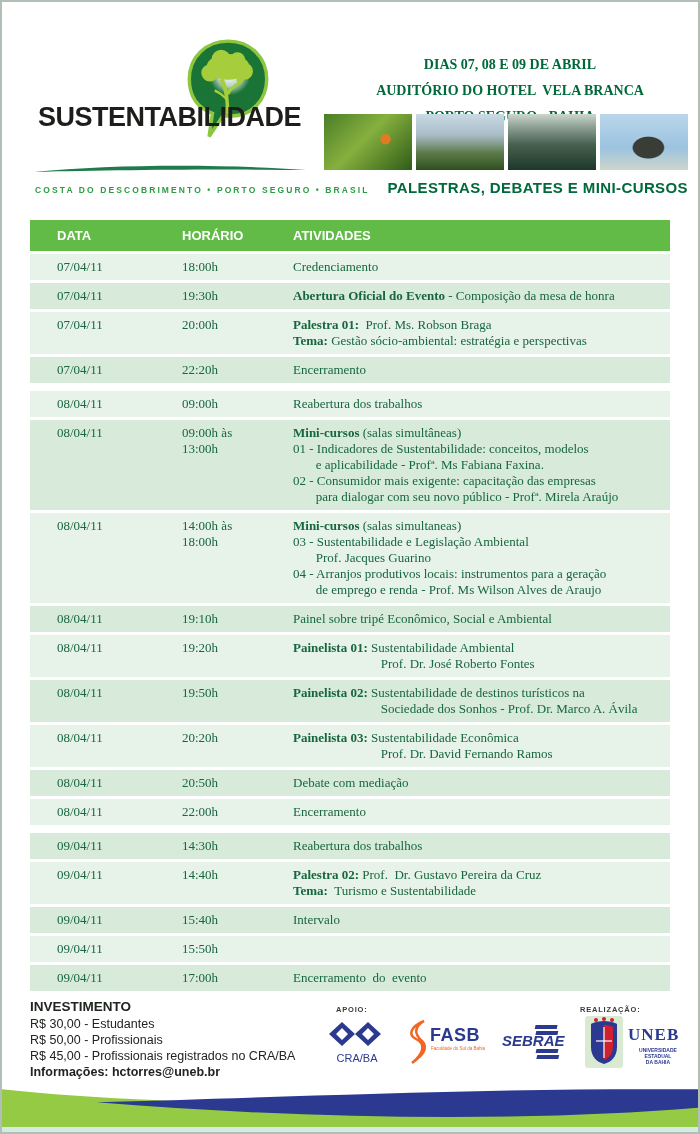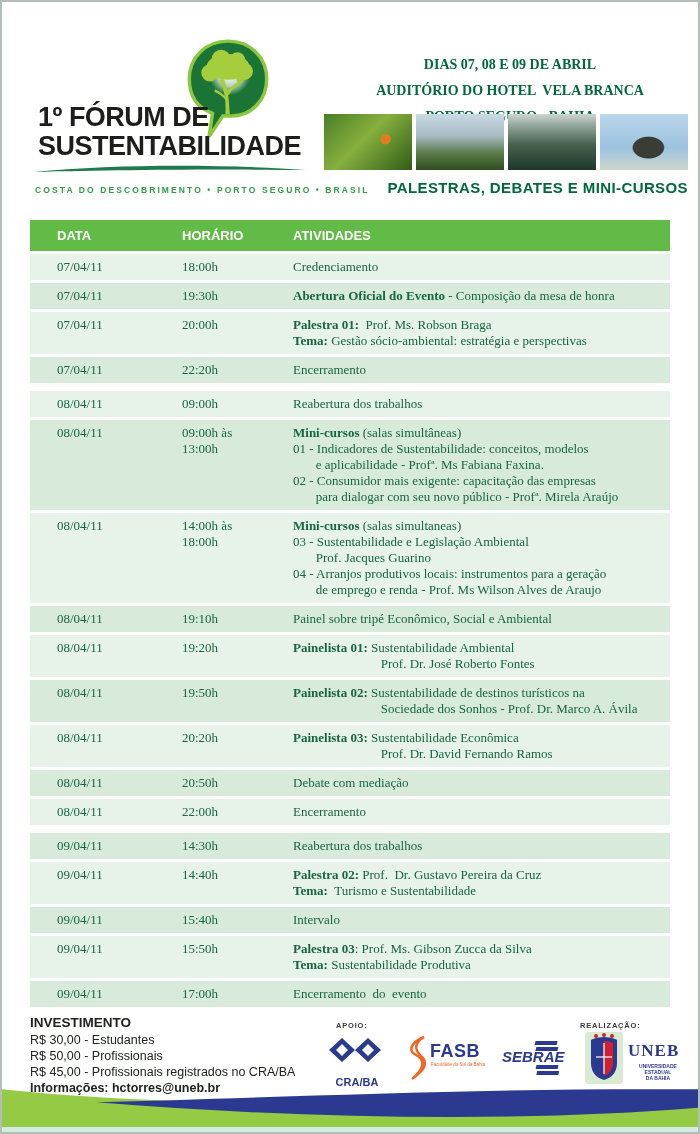--- a/index.html
+++ b/index.html
@@ -47,21 +47,21 @@
   .investimento { position:absolute; left:28px; top:2px; color:#20251f; }
   .investimento .inv-title { font-weight:bold; font-size:13.5px; margin-bottom:2px; }
   .investimento .inv-line  { font-size:12.5px; line-height:16px; }
   .investimento .inv-info  { font-weight:bold; font-size:12.5px; line-height:16px; }
   .apoio-label { position:absolute; left:334px; top:8px; font-size:7.5px; font-weight:bold;
                  color:#3a3a3a; letter-spacing:0.8px; }
   .realizacao-label { position:absolute; left:578px; top:8px; font-size:7.5px; font-weight:bold;
                       color:#3a3a3a; letter-spacing:0.8px; }
   .logo-craba { position:absolute; left:326px; top:24px; width:58px; text-align:center; }
   .logo-craba .mark { height:26px; }
-  .logo-craba .lbl { color:#2b3990; font-weight:bold; font-size:11px; margin-top:9px; }
+  .logo-craba .lbl { color:#2b3990; font-weight:normal; font-size:11px; margin-top:1px; }
   .logo-fasb { position:absolute; left:398px; top:22px; width:92px; }
   .logo-fasb .curve { position:absolute; left:0; top:0; width:34px; height:48px; }
   .logo-fasb .lbl { position:absolute; left:30px; top:6px; color:#2b3990; font-weight:bold; font-size:18px; letter-spacing:0.5px; }
   .logo-fasb .tag { position:absolute; left:31px; top:27px; color:#f26522; font-size:4.5px; white-space:nowrap; }
   .logo-sebrae { position:absolute; left:494px; top:26px; width:74px; height:40px; }
   .logo-uneb { position:absolute; left:582px; top:18px; width:104px; height:54px; }
   .uneb-crest { position:absolute; left:0; top:0; width:40px; height:54px; }
   .logo-uneb .lbl { position:absolute; left:44px; top:10px; color:#2b3990; font-weight:bold;
                     font-size:17px; font-family:"Liberation Serif","DejaVu Serif",serif; letter-spacing:1px; }
   .logo-uneb .sub { position:absolute; left:44px; top:32px; color:#2b3990; font-weight:bold;
@@ -96,21 +96,20 @@
       </g>
       <g fill="#a6ce3c">
         <path d="M47,88 C48,72 46,60 40,48 L45,47 C50,58 51,68 52,88 Z"></path>
         <path d="M48,62 C54,56 58,52 64,50 L65,53 C59,56 54,60 51,66 Z"></path>
         <path d="M48,72 C43,67 39,64 34,62 L35,59 C41,62 46,66 49,69 Z"></path>
         <circle cx="64" cy="48" r="4"></circle>
       </g>
     </svg>
 
     <div class="title">
-      <div>1º FÓRUM DE</div>
       <div>SUSTENTABILIDADE</div>
     </div>
 
     <svg class="swoosh" viewBox="0 0 272 9" preserveAspectRatio="none">
       <path d="M0,8 C80,0 190,0 272,6 C190,5 80,6 0,8 Z" fill="#1f7a4d"></path>
     </svg>
 
     <div class="subtitle">COSTA DO DESCOBRIMENTO • PORTO SEGURO • BRASIL</div>
 
     <div class="event-info">DIAS 07, 08 E 09 DE ABRIL
@@ -257,24 +256,20 @@
         <div class="trow dark">
           <div class="cell date">09/04/11</div>
           <div class="cell time">15:40h</div>
           <div class="cell act">
             <div class="line"><span>Intervalo</span></div>
           </div>
         </div>
         <div class="trow light">
           <div class="cell date">09/04/11</div>
           <div class="cell time">15:50h</div>
-          <div class="cell act">
-            <div class="line"><span class="b">Palestra 03</span><span>: Prof. Ms. Gibson Zucca da Silva</span></div>
-            <div class="line"><span class="b">Tema:</span><span> Sustentabilidade Produtiva</span></div>
-          </div>
         </div>
         <div class="trow dark">
           <div class="cell date">09/04/11</div>
           <div class="cell time">17:00h</div>
           <div class="cell act">
             <div class="line"><span>Encerramento  do  evento</span></div>
           </div>
         </div>
       </div>
   </div>

